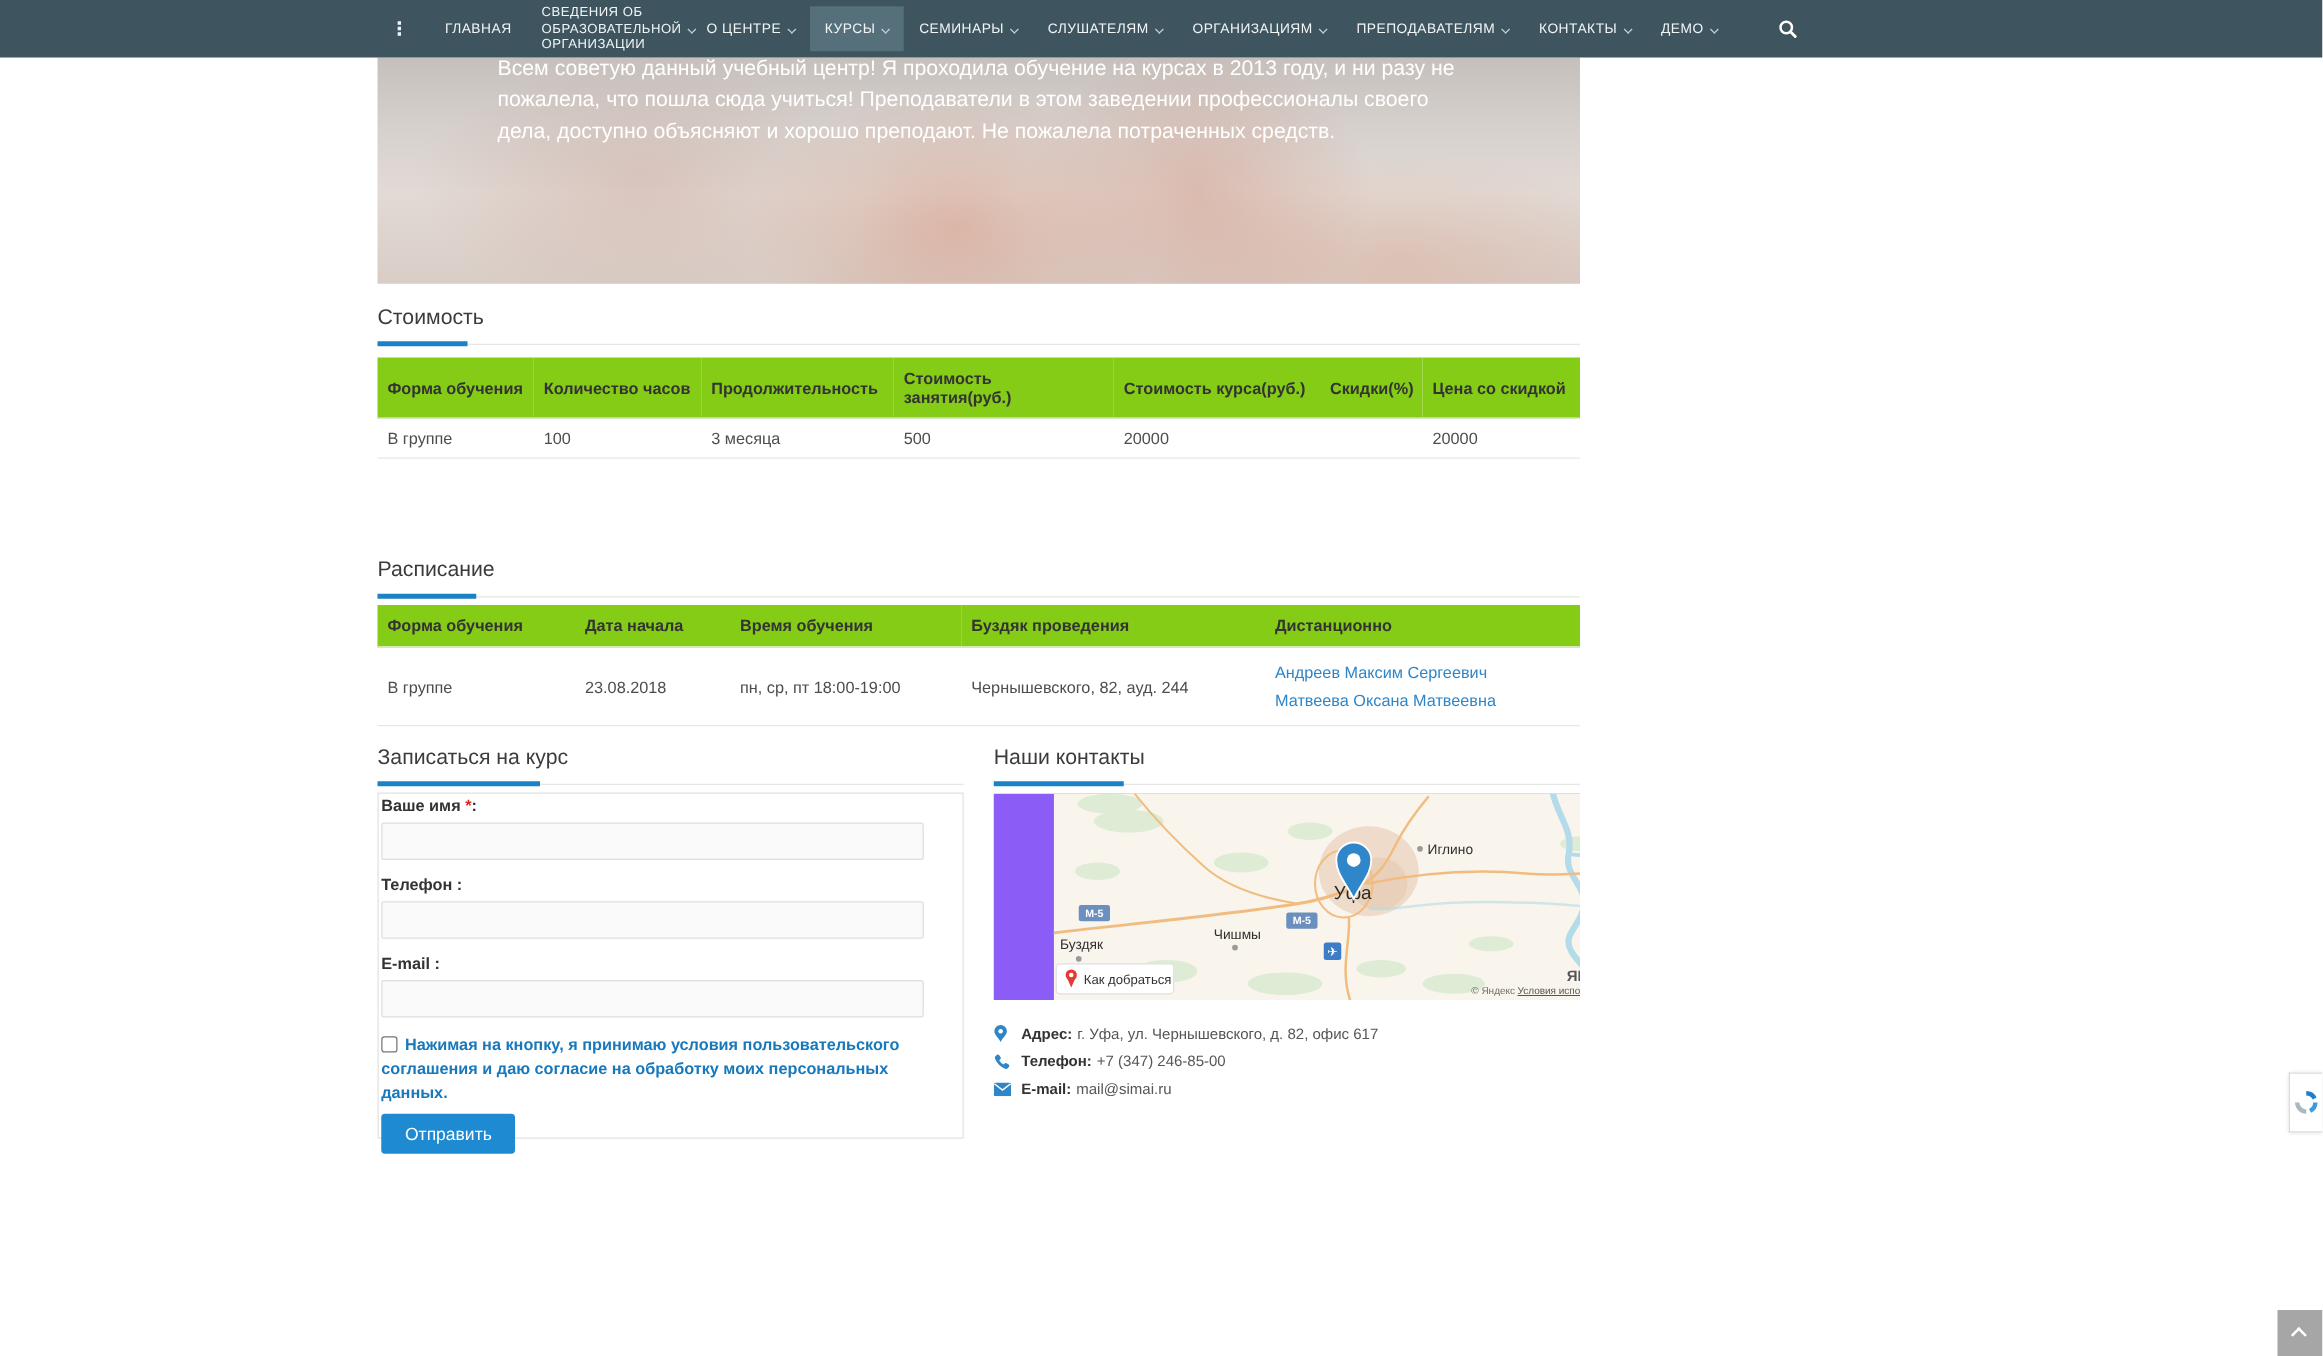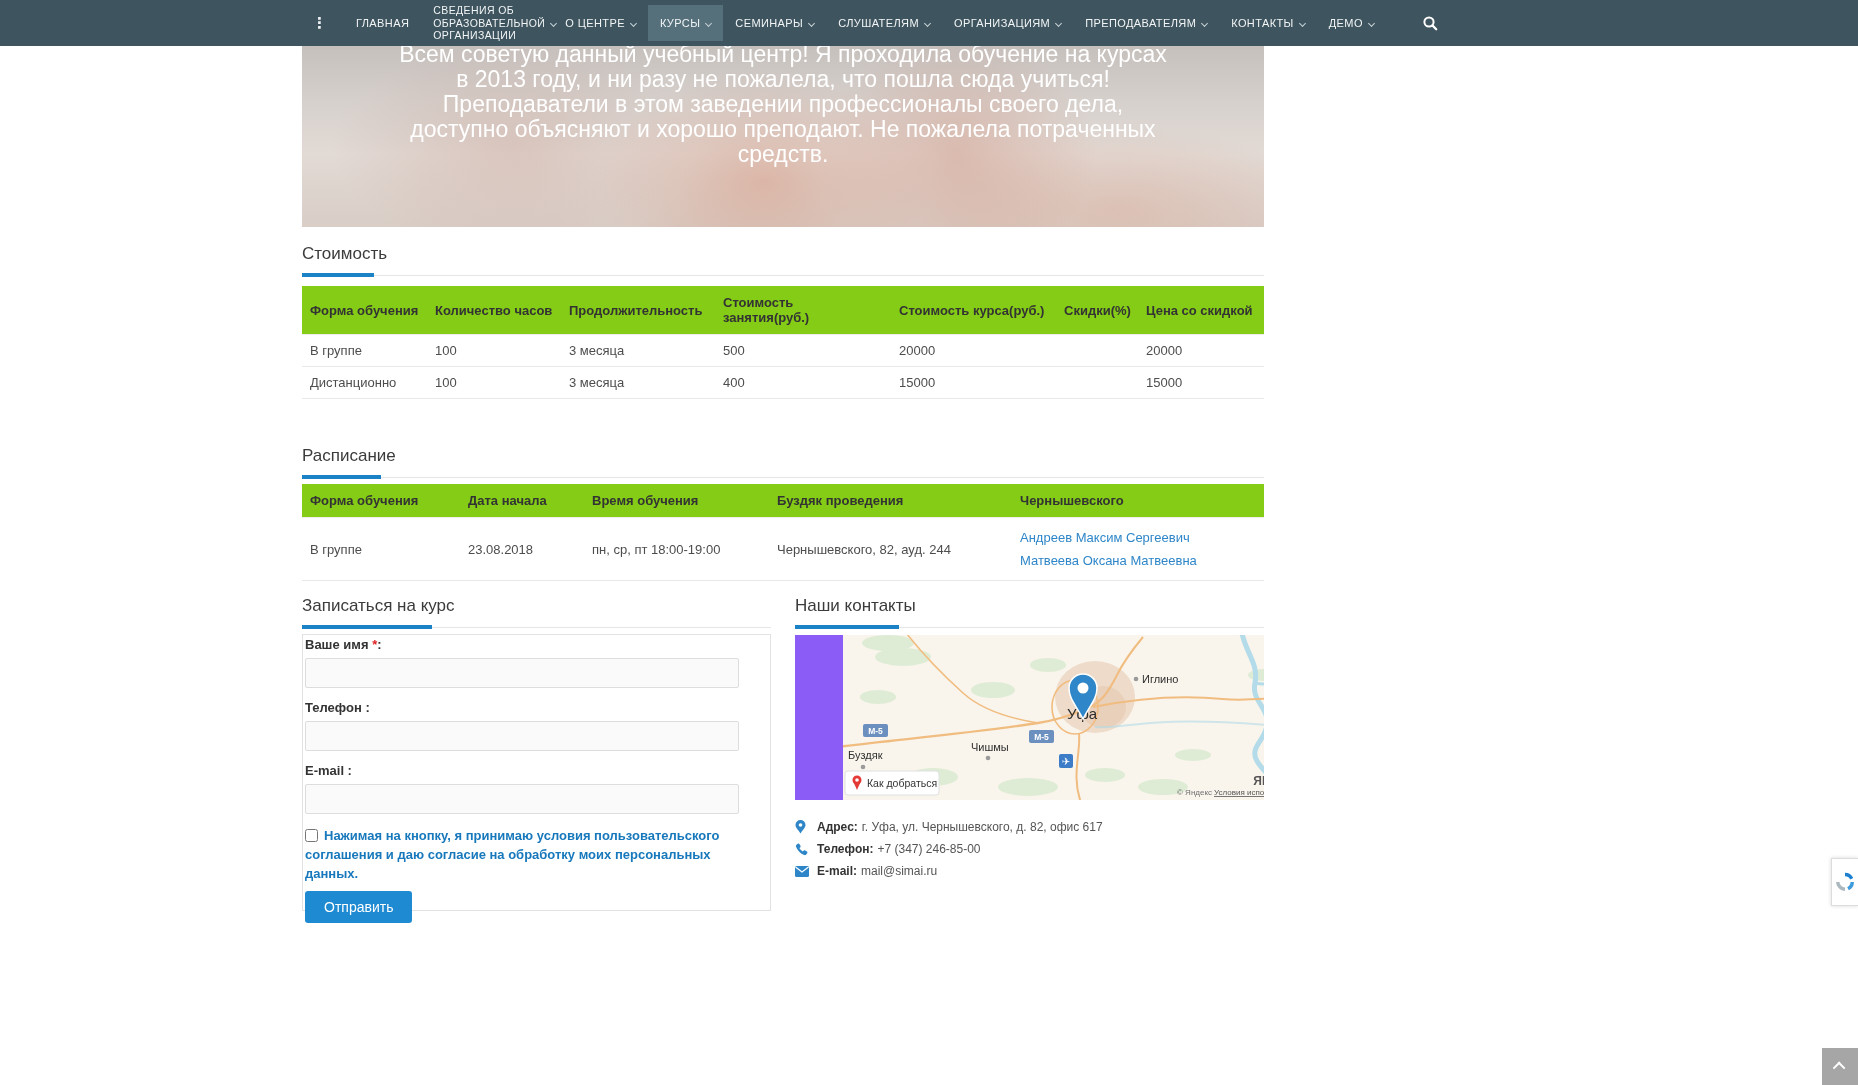--- a/index.html
+++ b/index.html
@@ -20,22 +20,22 @@
   .nav-search { margin-left:26px; padding:0 10px; height:46px; display:flex; align-items:center; cursor:pointer; }
 
   
   .hero { position:absolute; left:302px; top:46px; width:962px; height:181px; overflow:hidden;
           background:
             radial-gradient(ellipse 240px 160px at 48% 75%, rgba(216,156,134,.55), rgba(216,156,134,0) 70%),
             radial-gradient(ellipse 200px 170px at 68% 60%, rgba(210,148,128,.45), rgba(210,148,128,0) 70%),
             radial-gradient(ellipse 260px 150px at 22% 55%, rgba(198,150,135,.30), rgba(198,150,135,0) 70%),
             radial-gradient(ellipse 300px 120px at 85% 90%, rgba(221,170,150,.40), rgba(221,170,150,0) 70%),
             linear-gradient(180deg,#c6c0bd 0%,#d6d0cc 30%,#e2dad5 60%,#d9cdc6 100%); }
-  .hero-text { position:absolute; left:96px; top:-4px; width:770px; text-align:center;
-               color:#ffffff; font-size:23px; line-height:25px; font-weight:400; }
+  .hero-text { position:absolute; left:96px; top:-4px; width:770px; 
+               color:#ffffff; font-size:17px; line-height:25px; font-weight:400; }
 
   
   .sec-head { position:absolute; border-bottom:1px solid #e6e6e6; }
   .sec-head h2 { font-size:17px; font-weight:500; color:#3b3b3b; padding-bottom:11px; }
   .sec-head .bar { position:absolute; left:0; bottom:-2px; height:4px; background:#1b82c6; }
 
   
   table.grid { position:absolute; left:302px; border-collapse:collapse; width:962px; table-layout:fixed; }
   table.grid th { background:#84cc16; text-align:left; font-size:13px; font-weight:bold; color:#333;
                   padding:9px 8px; border-bottom:1px solid #ededed; }
@@ -155,29 +155,20 @@
     </tr>
     <tr>
       <td>В группе</td>
       <td>100</td>
       <td>3 месяца</td>
       <td>500</td>
       <td>20000</td>
       <td></td>
       <td>20000</td>
     </tr>
-    <tr>
-      <td>Дистанционно</td>
-      <td>100</td>
-      <td>3 месяца</td>
-      <td>400</td>
-      <td>15000</td>
-      <td></td>
-      <td>15000</td>
-    </tr>
   </tbody>
     </table>
 
   <div class="sec-head" style="left:302px; top:446px; width:962px;">
     <h2>Расписание</h2>
     <div class="bar" style="width:79px;"></div>
   </div>
 
   <table class="grid" style="top:484px;">
     <colgroup>
@@ -186,21 +177,21 @@
         <col style="width:185px">
         <col style="width:243px">
         <col style="width:252px">
       </colgroup>
     <tbody>
         <tr>
       <th>Форма обучения</th>
       <th>Дата начала</th>
       <th>Время обучения</th>
       <th>Буздяк проведения</th>
-      <th>Чернышевского</th>
+      <th>Дистанционно</th>
     </tr>
     <tr>
       <td>В группе</td>
       <td>23.08.2018</td>
       <td>пн, ср, пт 18:00-19:00</td>
       <td>Чернышевского, 82, ауд. 244</td>
       <td>
         <span class="teacher-link">Андреев Максим Сергеевич</span>
         <span class="teacher-link">Матвеева Оксана Матвеевна</span>
       </td>

